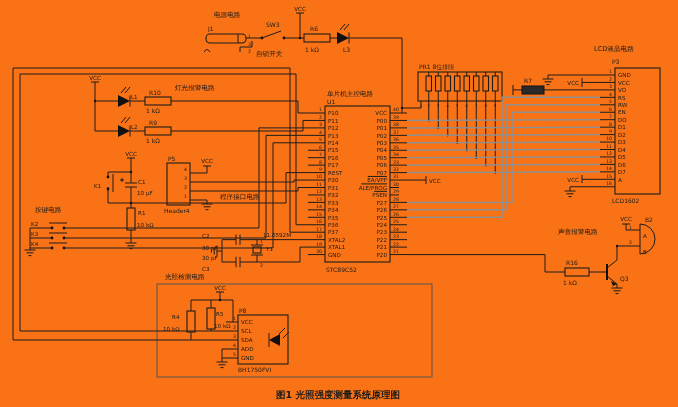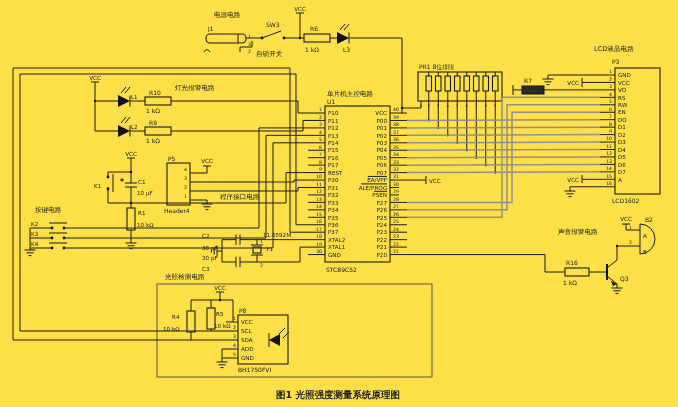--- a/index.html
+++ b/index.html
@@ -1,16 +1,16 @@
 <!DOCTYPE html>
 <html><head>
 <meta charset="utf-8">
 <style>
   html,body{margin:0;padding:0;background:#fff;}
-  #stage{position:relative;width:678px;height:407px;background:#fde047;overflow:hidden;
+  #stage{position:relative;width:678px;height:407px;background:#f97316;overflow:hidden;
          font-family:"DejaVu Sans",sans-serif;}
   svg{position:absolute;left:0;top:0;}
   text{fill:#1a1a1a;font-family:"DejaVu Sans",sans-serif;}
   .t6{font-size:6.6px;}
   .lbl{font-size:6px;}
   .sm{font-size:5.6px;}
   .num{font-size:4.6px;}
   .tiny{font-size:3.6px;}
   .cap{font-size:9.5px;font-weight:bold;}
   .w{stroke:#1c1c1c;stroke-width:1;fill:none;}

